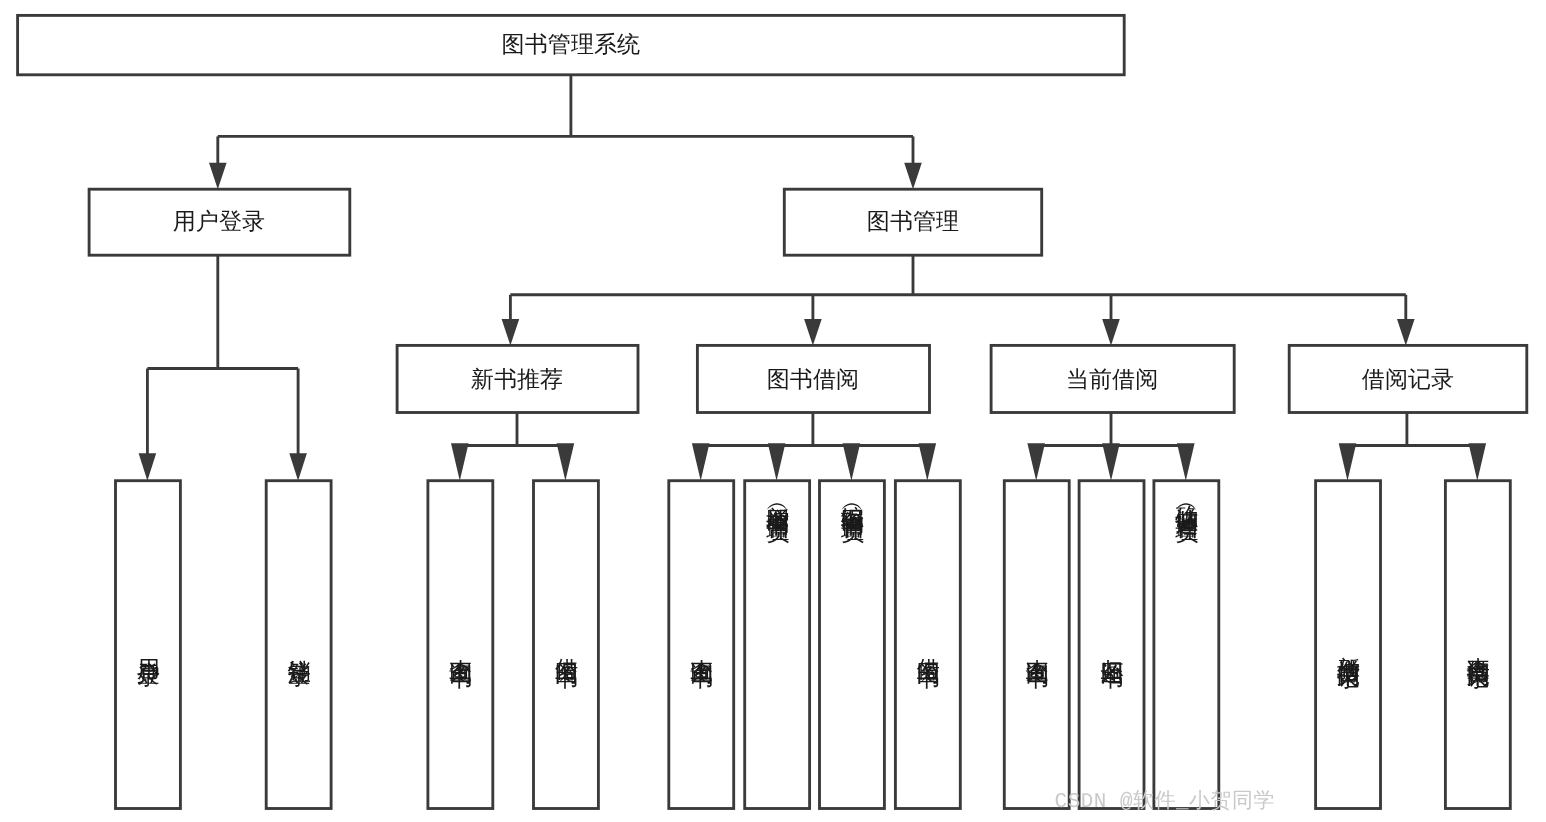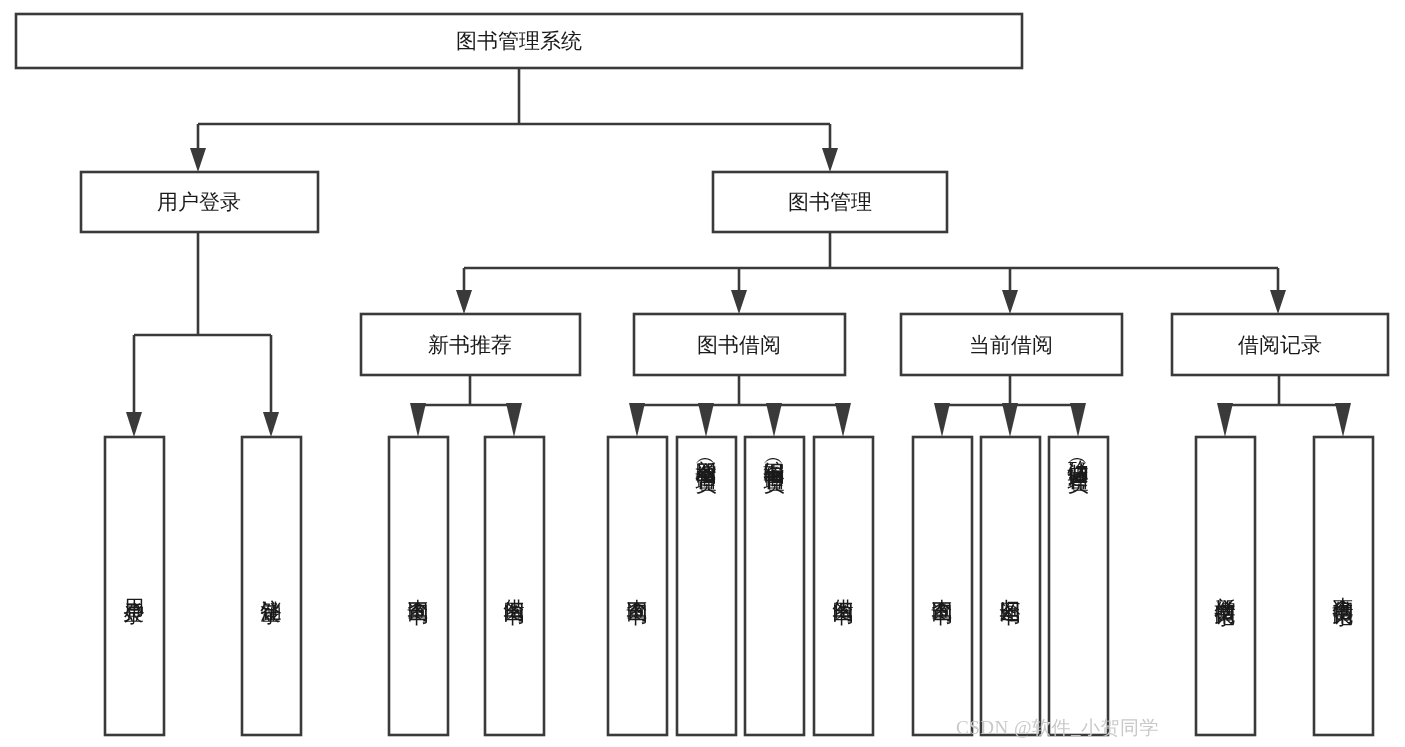--- a/index.html
+++ b/index.html
@@ -66,21 +66,21 @@
     justify-content: center;
     pointer-events: none;
   }
   .leaf-label-wrap.center-v {
     align-items: center;
   }
   .watermark {
     position: absolute;
     right: 8px;
     bottom: 6px;
-    font-family: Liberation Serif, serif;
+    font-family: Liberation Mono, monospace;
     font-size: 19px;
     color: #c9c9c9;
     letter-spacing: 0.5px;
     white-space: nowrap;
   }
 </style>
 </head>
 <body>
 
 <div id="diagram-root">

